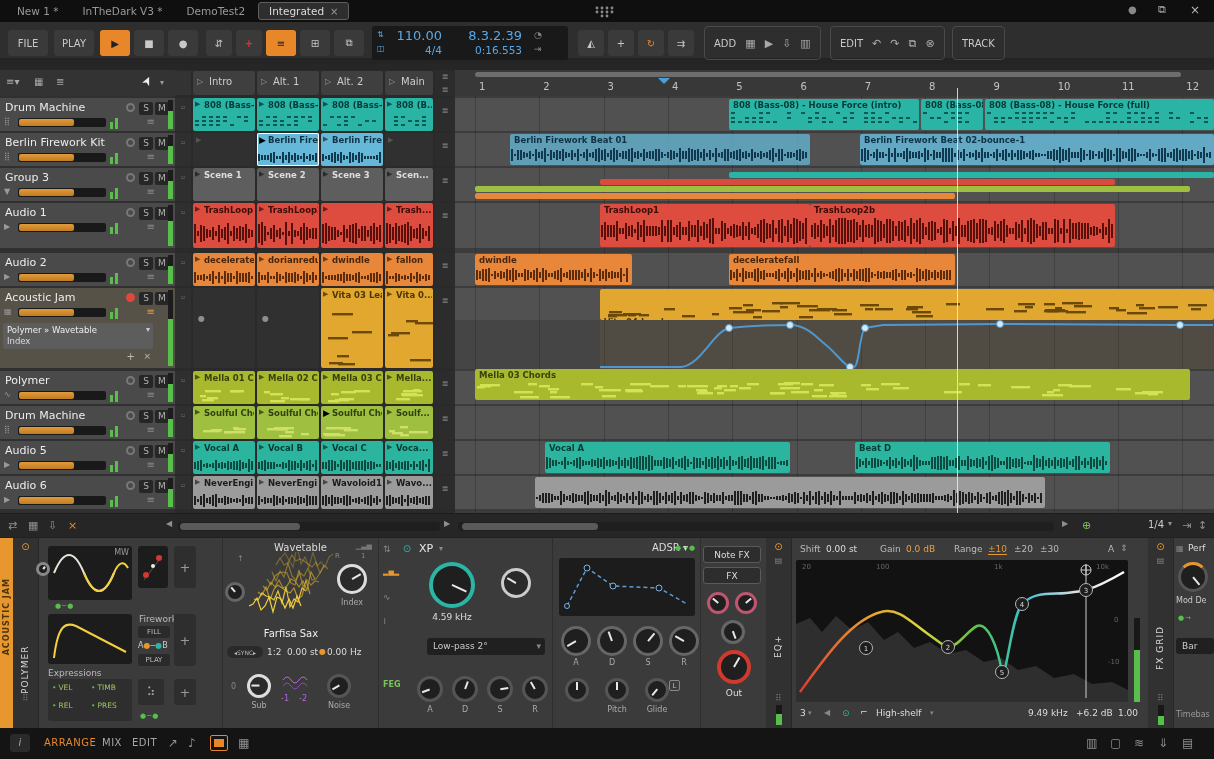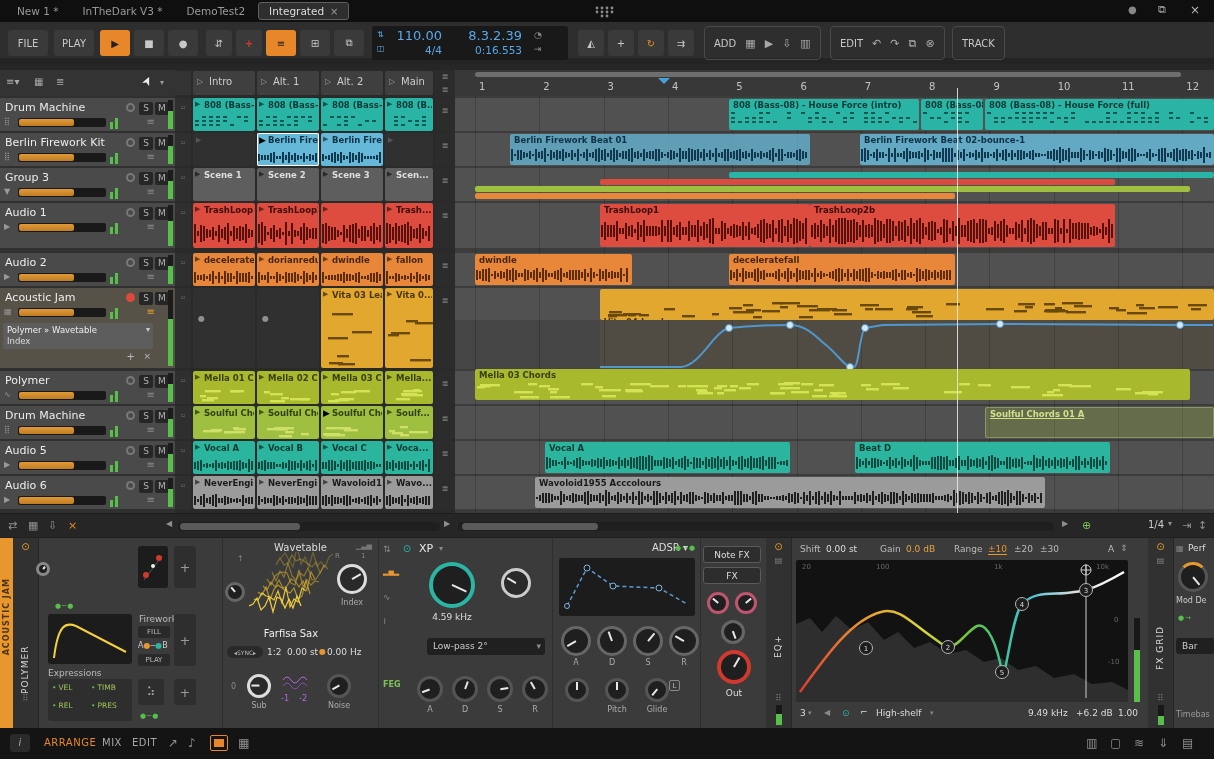--- a/index.html
+++ b/index.html
@@ -460,41 +460,37 @@
             <rect x="309" y="1" width="16" height="2.4" fill="#d3e354"></rect>
             <rect x="221" y="8" width="11" height="2.4" fill="#d3e354"></rect>
             <rect x="73" y="7" width="11" height="2.4" fill="#d3e354"></rect>
             <rect x="536" y="5" width="19" height="2.4" fill="#d3e354"></rect>
             <rect x="386" y="3" width="10" height="2.4" fill="#d3e354"></rect>
             <rect x="39" y="10" width="19" height="2.4" fill="#d3e354"></rect>
             <rect x="203" y="4" width="8" height="2.4" fill="#d3e354"></rect>
           </svg>
         </div>
       </div>
-      <div class="aclip ghost" style="left: 530px; top: 311px; width: 229px; height: 31px; background: rgba(158, 191, 63, 0.25);">
-        <div class="aclabel ghostl">Soulful Chords 01 A</div>
-      </div>
       <div class="aclip" style="left: 90px; top: 346px; width: 245px; height: 31px; background: rgb(44, 181, 158);">
         <div class="aclabel" style="color: rgb(8, 58, 50);">Vocal A</div>
         <div class="aart" style="height: 18px;">
           <svg width="245" height="18" style="position:absolute;left:0;bottom:1px">
             <path d="M2 3V15M5 4V14M8 6V12M11 6V12M14 8V10M17 7V11M20 3V15M23 7V11M26 8V10M29 6V12M32 4V14M35 3V15M38 6V12M41 7V11M44 7V11M47 5V13M50 6V12M53 4V14M56 5V13M59 3V15M62 6V12M65 5V13M68 6V12M71 7V11M74 3V15M77 6V12M80 4V14M83 6V12M86 3V15M89 4V14M92 3V15M95 2V16M98 2V16M101 3V15M104 1V17M107 2V16M110 6V12M113 6V12M116 6V12M119 3V15M122 4V14M125 5V13M128 3V15M131 7V11M134 5V13M137 4V14M140 2V16M143 5V13M146 8V10M149 3V15M152 4V14M155 4V14M158 7V11M161 3V15M164 5V13M167 3V15M170 4V14M173 2V16M176 5V13M179 3V15M182 6V12M185 2V16M188 6V12M191 7V11M194 3V15M197 2V16M200 5V13M203 4V14M206 2V16M209 4V14M212 4V14M215 3V15M218 2V16M221 6V12M224 3V15M227 3V15M230 3V15M233 8V10M236 7V11M239 7V11M242 6V12" stroke="#0b4a40" stroke-width="2" fill="none"></path>
           </svg>
         </div>
       </div>
       <div class="aclip" style="left: 400px; top: 346px; width: 255px; height: 31px; background: rgb(44, 181, 158);">
         <div class="aclabel" style="color: rgb(8, 58, 50);">Beat D</div>
         <div class="aart" style="height: 18px;">
           <svg width="255" height="18" style="position:absolute;left:0;bottom:1px">
             <path d="M2 3V15M5 5V13M8 7V11M11 4V14M14 7V11M17 4V14M20 4V14M23 5V13M26 6V12M29 8V10M32 6V12M35 3V15M38 6V12M41 4V14M44 7V11M47 3V15M50 5V13M53 7V11M56 5V13M59 1V17M62 3V15M65 6V12M68 7V11M71 7V11M74 7V11M77 3V15M80 3V15M83 2V16M86 2V16M89 3V15M92 2V16M95 6V12M98 6V12M101 4V14M104 2V16M107 6V12M110 6V12M113 2V16M116 5V13M119 6V12M122 4V14M125 5V13M128 3V15M131 7V11M134 2V16M137 1V17M140 3V15M143 4V14M146 7V11M149 7V11M152 3V15M155 3V15M158 5V13M161 4V14M164 5V13M167 3V15M170 8V10M173 7V11M176 7V11M179 1V17M182 4V14M185 5V13M188 2V16M191 6V12M194 4V14M197 6V12M200 3V15M203 6V12M206 4V14M209 5V13M212 3V15M215 7V11M218 5V13M221 2V16M224 2V16M227 7V11M230 4V14M233 7V11M236 3V15M239 5V13M242 3V15M245 6V12M248 2V16M251 7V11" stroke="#0b4a40" stroke-width="2" fill="none"></path>
           </svg>
         </div>
       </div>
       <div class="aclip" style="left: 80px; top: 381px; width: 510px; height: 31px; background: rgb(155, 155, 155);">
-        <div class="aclabel" style="color: rgb(26, 26, 26);">Wavoloid1955 Acccolours</div>
         <div class="aart" style="height: 18px;">
           <svg width="510" height="18" style="position:absolute;left:0;bottom:1px">
             <path d="M2 8V10M5 6V12M8 4V14M11 4V14M14 4V14M17 5V13M20 7V11M23 7V11M26 2V16M29 5V13M32 7V11M35 6V12M38 4V14M41 5V13M44 6V12M47 6V12M50 3V15M53 2V16M56 5V13M59 6V12M62 6V12M65 4V14M68 6V12M71 1V17M74 3V15M77 7V11M80 6V12M83 3V15M86 5V13M89 7V11M92 4V14M95 7V11M98 3V15M101 7V11M104 2V16M107 3V15M110 7V11M113 5V13M116 7V11M119 2V16M122 2V16M125 4V14M128 7V11M131 3V15M134 6V12M137 4V14M140 2V16M143 7V11M146 3V15M149 6V12M152 5V13M155 3V15M158 3V15M161 6V12M164 7V11M167 8V10M170 3V15M173 4V14M176 6V12M179 4V14M182 6V12M185 6V12M188 3V15M191 7V11M194 6V12M197 6V12M200 2V16M203 2V16M206 2V16M209 5V13M212 5V13M215 7V11M218 3V15M221 2V16M224 5V13M227 5V13M230 7V11M233 7V11M236 8V10M239 8V10M242 7V11M245 7V11M248 6V12M251 7V11M254 4V14M257 5V13M260 3V15M263 4V14M266 8V10M269 3V15M272 6V12M275 2V16M278 7V11M281 3V15M284 2V16M287 7V11M290 3V15M293 5V13M296 2V16M299 6V12M302 7V11M305 2V16M308 7V11M311 7V11M314 7V11M317 7V11M320 3V15M323 6V12M326 5V13M329 6V12M332 4V14M335 6V12M338 2V16M341 7V11M344 5V13M347 3V15M350 5V13M353 6V12M356 3V15M359 3V15M362 4V14M365 7V11M368 2V16M371 5V13M374 7V11M377 4V14M380 5V13M383 4V14M386 5V13M389 5V13M392 5V13M395 5V13M398 4V14M401 7V11M404 7V11M407 7V11M410 6V12M413 5V13M416 7V11M419 1V17M422 4V14M425 2V16M428 3V15M431 5V13M434 3V15M437 4V14M440 7V11M443 3V15M446 5V13M449 8V10M452 4V14M455 3V15M458 7V11M461 6V12M464 3V15M467 2V16M470 3V15M473 1V17M476 4V14M479 7V11M482 2V16M485 2V16M488 5V13M491 8V10M494 4V14M497 6V12M500 4V14M503 8V10M506 4V14" stroke="#1f1f1f" stroke-width="2" fill="none"></path>
           </svg>
         </div>
       </div>
       <div class="alane" style="top: 224px; height: 49px;">
         <div class="a" style="left: 145px; top: 0px; width: 614px; height: 49px; background: rgba(226, 167, 46, 0.07);"></div>
         <svg width="759" height="49" style="position:absolute;left:0;top:0">
           <path d="M145,47 L226,47 C246,45 258,12 274,8 C292,6 320,5 335,5 C352,5 362,18 371,25 C380,32 390,46 395,47 L399,47 C404,47 405,11 410,8 L428,5 L545,4 L725,5 L758,5" stroke="#4f97cc" stroke-width="2" fill="none"></path>
@@ -1113,20 +1109,27 @@
     <span class="vt" style="position:absolute;left:2px;top:40px;font-size:8px;font-weight:bold;color:#4a3408;letter-spacing:1px">ACOUSTIC JAM</span>
   </div>
 
   <div class="a devtab" style="left:13px">
     <span class="pw">⊙</span>
     <span class="vt dn">POLYMER</span>
     <span class="gripdots">⠿</span>
   </div>
 
   <div class="a" style="left:39px;top:0;width:183px;height:191px">
+    <div class="a scr" style="left:9px;top:8px;width:84px;height:54px">
+      <svg width="84" height="54">
+          <path d="M6,27 C16,3 26,3 36,27 S56,51 66,27" stroke="#e6e2d4" stroke-width="2" fill="none"></path>
+          <path d="M36,27 C46,51 56,51 66,27 C71,15 76,15 80,22" stroke="#f2cf3e" stroke-width="2" fill="none"></path>
+        </svg>
+      <span class="a" style="right:3px;top:2px;color:#999;font-size:8px">MW</span>
+    </div>
     <div class="kn" style="left:-3px;top:24px;width:14px;height:14px;border-color:#888">
         <i style="transform:rotate(35deg)"></i>
       </div>
     <span class="a gdots" style="left:16px;top:64px">●─●</span>
     <div class="a scr" style="left:99px;top:8px;width:30px;height:42px">
       <svg width="30" height="42">
           <line x1="6" y1="34" x2="24" y2="10" stroke="#555"></line>
           <circle cx="8" cy="29" r="3" fill="#d0392e"></circle>
           <circle cx="21" cy="12" r="3" fill="#d0392e"></circle>
           <circle cx="15" cy="20" r="2" fill="#eee"></circle>

